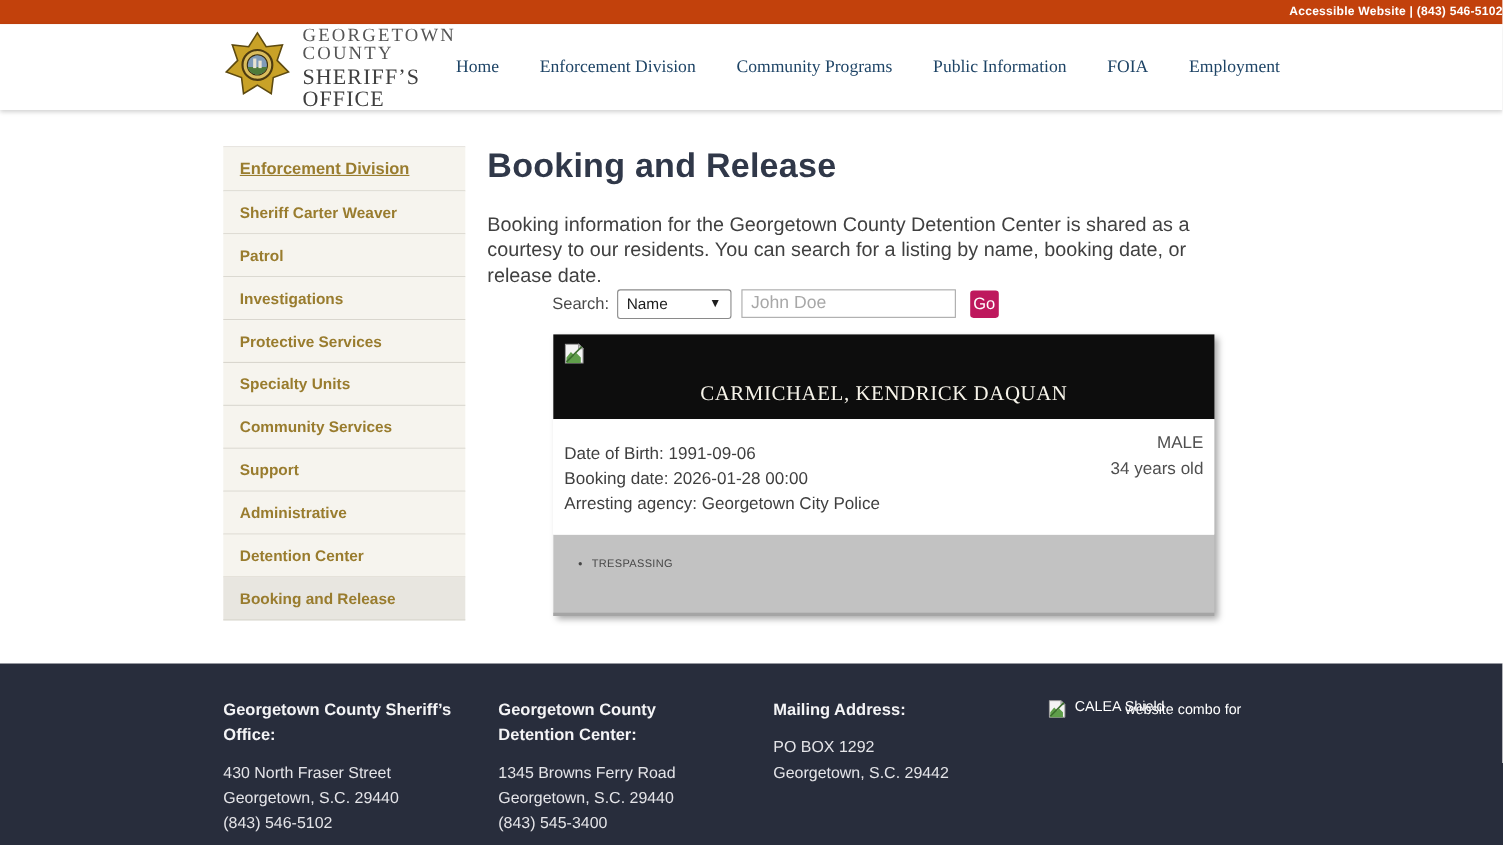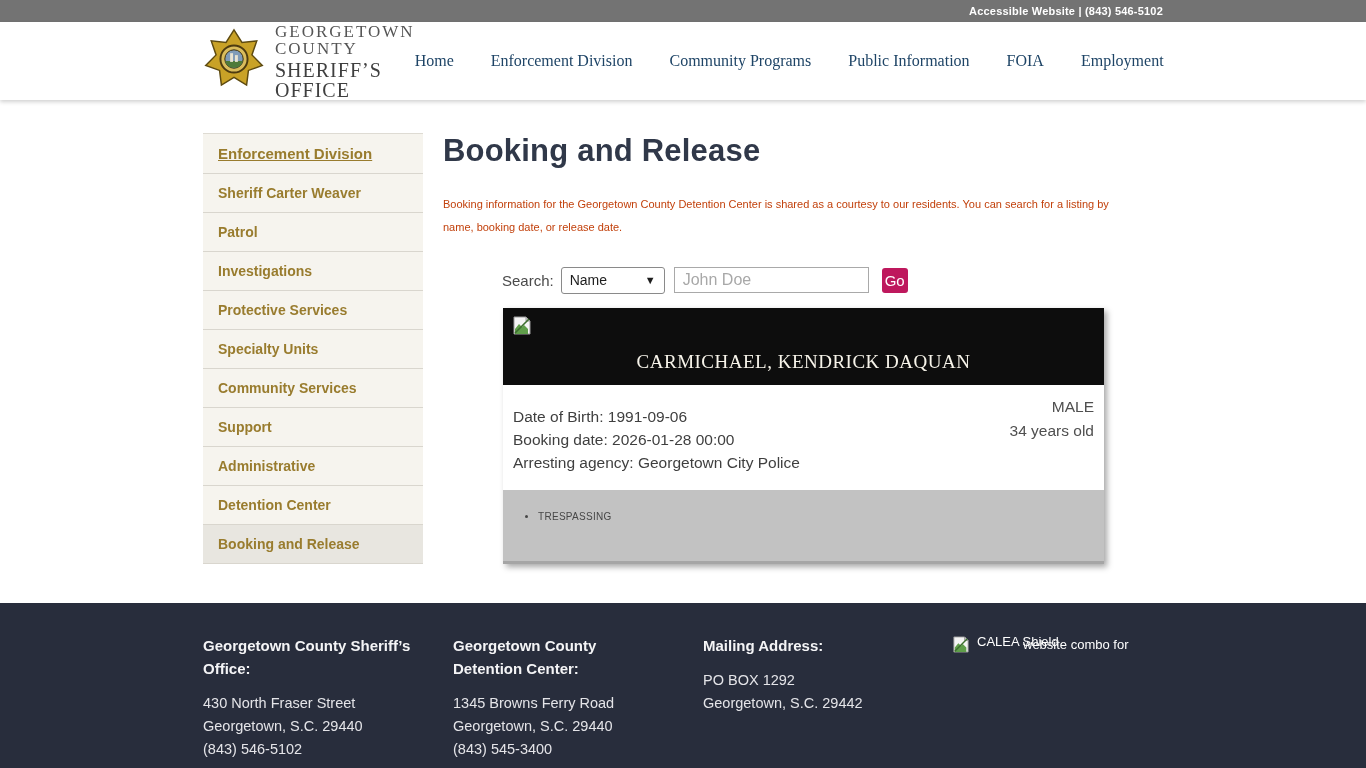--- a/index.html
+++ b/index.html
@@ -4,23 +4,22 @@
 <style>
   * { margin:0; padding:0; box-sizing:border-box; }
   html,body { width:1366px; }
   body {
     font-family:"Liberation Sans", sans-serif;
     background:#ffffff; color:#3b3b3b;
     width:1366px; min-height:768px; position:relative;
   }
   
   .topbar {
-    background:#737373; height:22px;
+    background:#c2410c; height:22px;
     display:flex; align-items:center; justify-content:flex-end;
-    padding-right:203px;
   }
   .topbar span { color:#ffffff; font-size:11px; font-weight:bold; letter-spacing:.2px; }
   
   .header {
     background:#ffffff; height:78px;
     display:flex; align-items:center; justify-content:space-between;
     padding:0 205px 0 203px;
     box-shadow:0 2px 4px rgba(0,0,0,0.18);
     position:relative; z-index:5;
   }
@@ -46,22 +45,21 @@
   }
   .side-item.header-item { font-size:15px; }
   .side-item.header-item span { text-decoration:underline; }
   .side-item.active { background:#e8e6e0; }
   .content { position:absolute; left:443px; top:33px; width:700px; }
   .content h1 {
     font-size:31px; font-weight:bold; color:#303849; line-height:36px;
     margin-bottom:24px; letter-spacing:.2px;
   }
   .content .intro {
-    font-size:11px; color:#c2410c; line-height:23px; max-width:696px;
-    margin-bottom:27px;
+    font-size:18px; color:#404040; line-height:23px; max-width:696px;
   }
   
   .search-row { display:flex; align-items:center; margin-left:59px; margin-bottom:14px; height:28px; }
   .search-row .lbl { font-size:15px; color:#4a4a4a; margin-right:7px; }
   .select-box {
     width:104px; height:27px; border:1px solid #8a8a8a; border-radius:3px;
     background:#fff; display:flex; align-items:center; justify-content:space-between;
     padding:0 8px; font-size:14px; color:#1d1d1d; cursor:pointer; margin-right:9px;
   }
   .select-box .chev { font-size:11px; color:#1d1d1d; }

